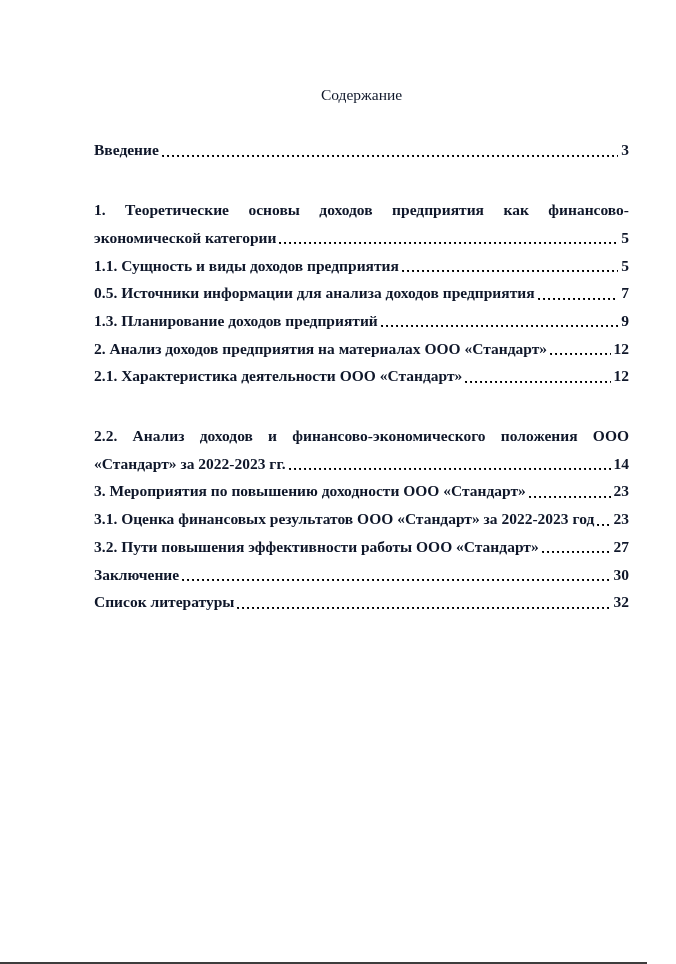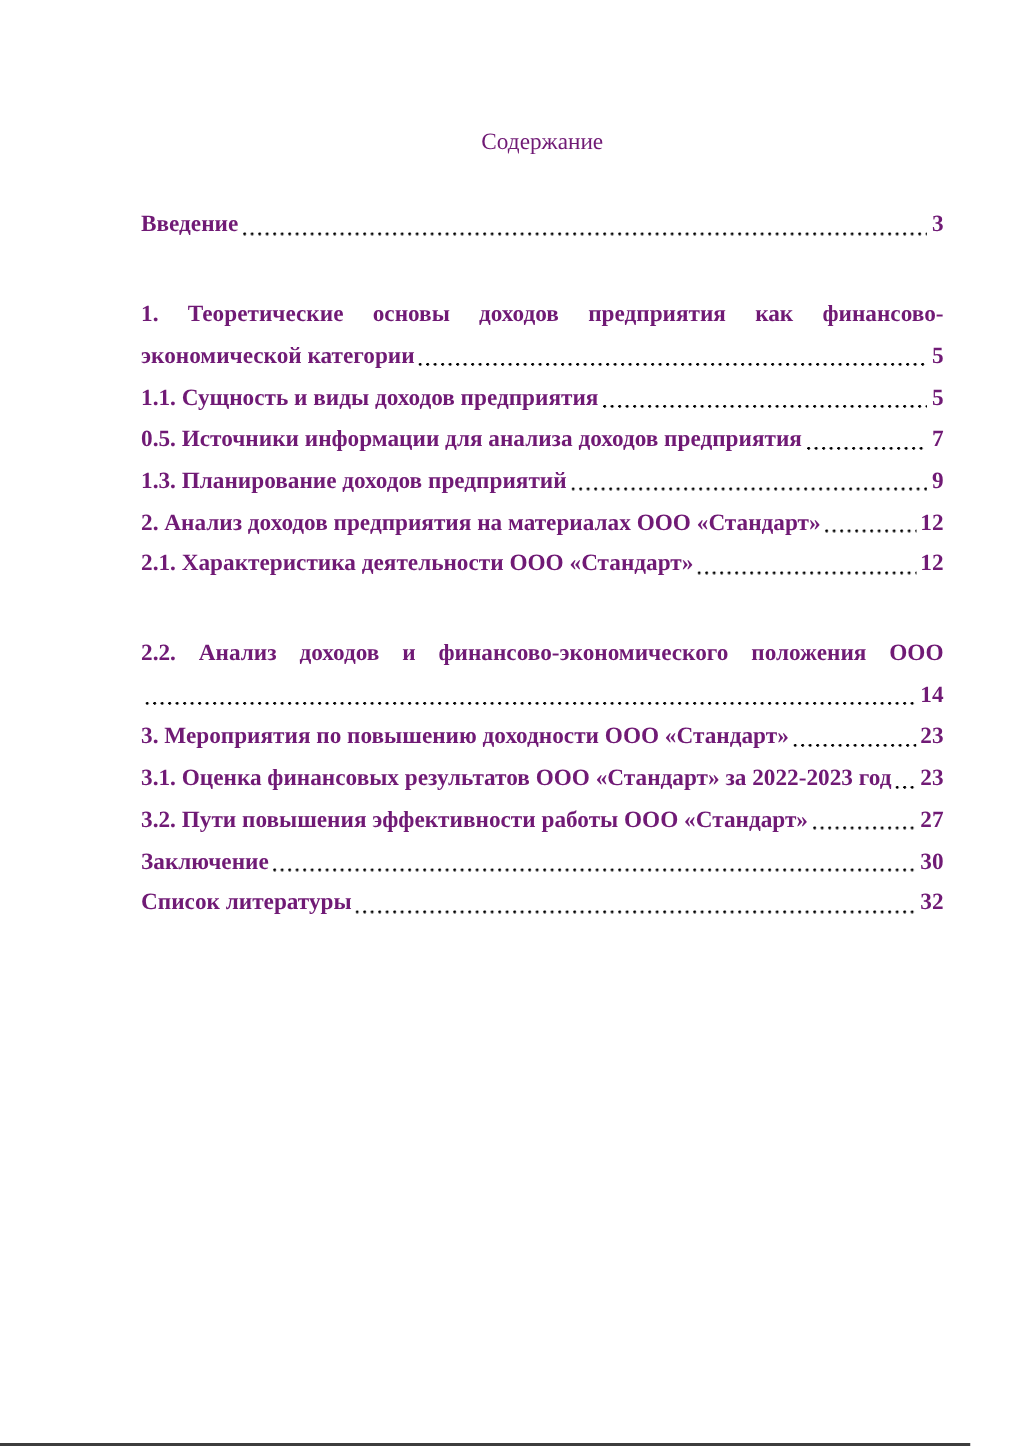--- a/index.html
+++ b/index.html
@@ -7,21 +7,21 @@
     padding: 0;
     background: #ffffff;
   }
   .page {
     position: relative;
     width: 647px;
     height: 964px;
     background: #ffffff;
     overflow: hidden;
     font-family: "Liberation Serif", serif;
-    color: #701a75;
+    color: #0f172a;
   }
   .content {
     position: absolute;
     left: 94px;
     top: 81px;
     width: 535px;
     font-size: 15.5px;
     line-height: 27.7px;
   }
   .doc-title {
@@ -128,20 +128,21 @@
         <div class="toc-entry">
           <div class="toc-row">
             <span class="toc-text">2.1. Характеристика деятельности ООО «Стандарт»</span>
             <span class="leader"></span>
             <span class="page-num">12</span>
           </div>
         </div>
         <div class="toc-entry">
           <div class="toc-line-j">2.2. Анализ доходов и финансово-экономического положения ООО</div>
           <div class="toc-row">
+            <span class="toc-text">«Стандарт» за 2022-2023 гг.</span>
             <span class="leader"></span>
             <span class="page-num">14</span>
           </div>
         </div>
         <div class="toc-entry">
           <div class="toc-row">
             <span class="toc-text">3. Мероприятия по повышению доходности ООО «Стандарт»</span>
             <span class="leader"></span>
             <span class="page-num">23</span>
           </div>

